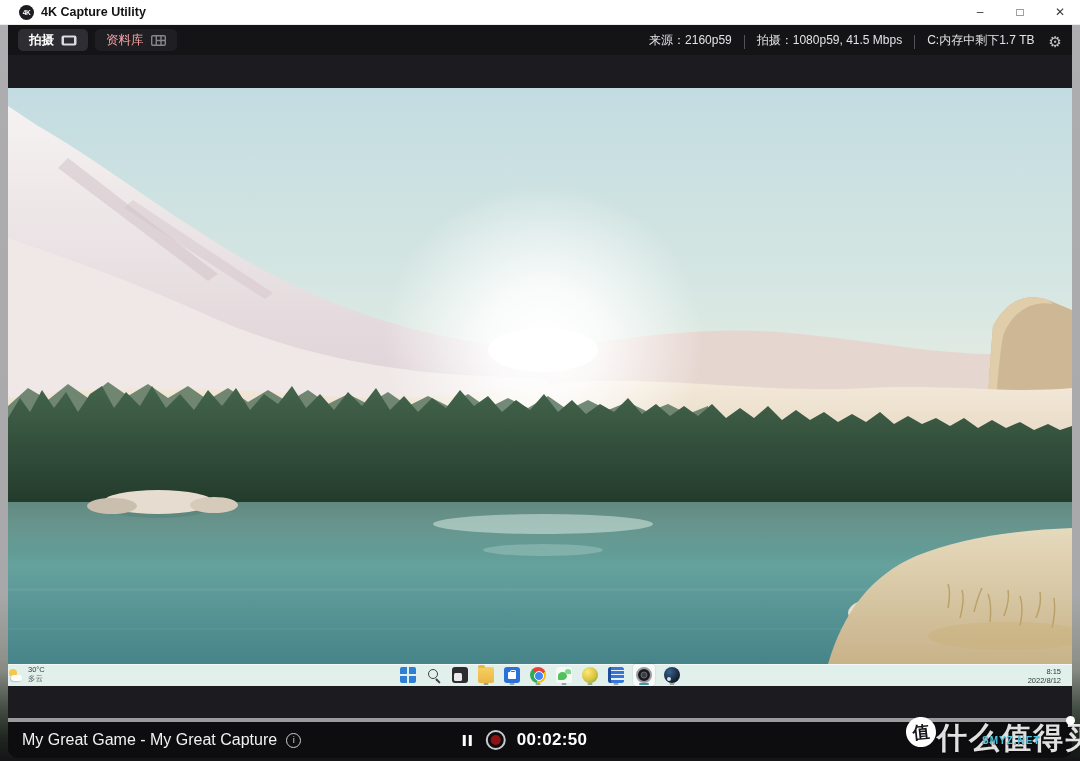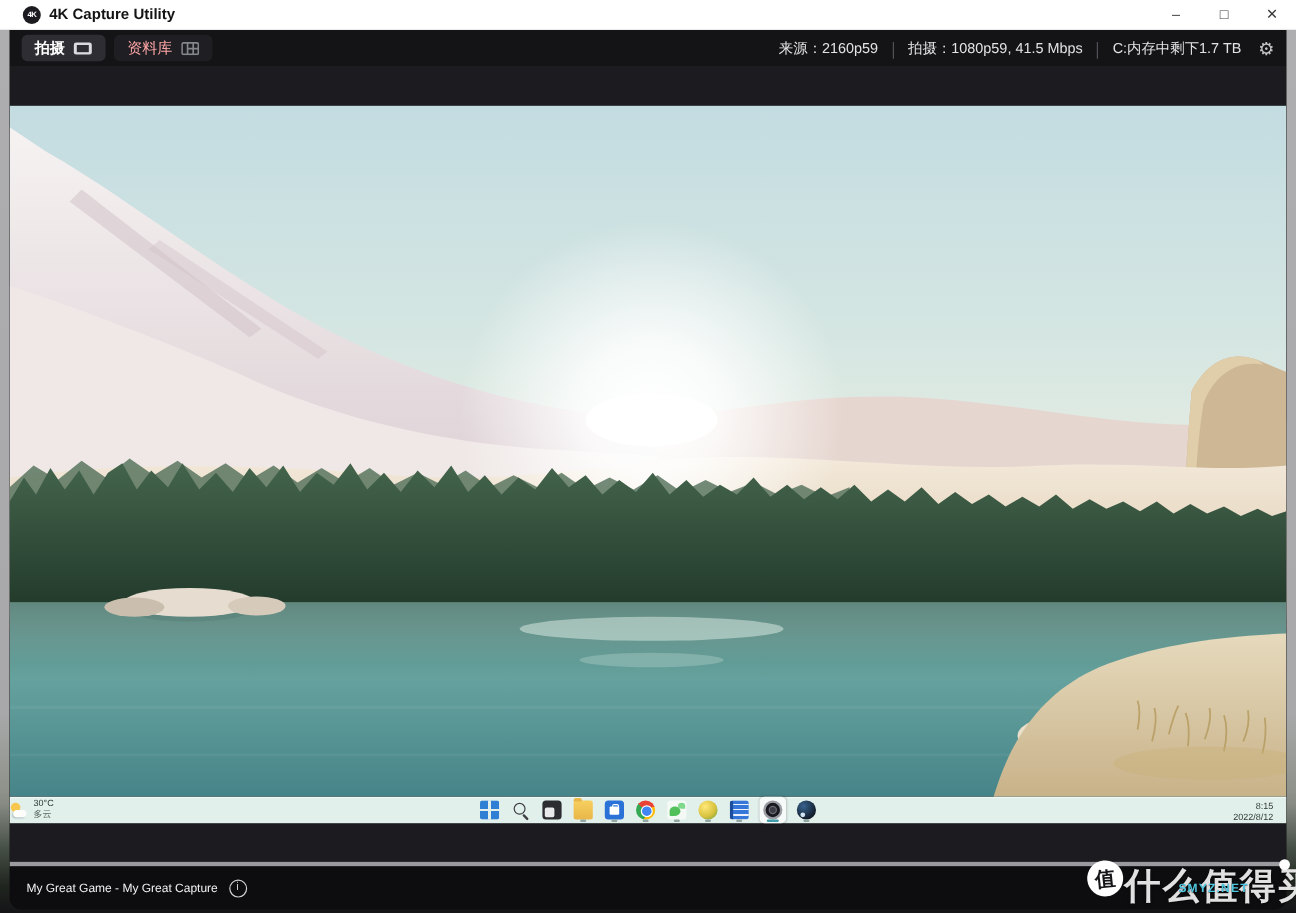--- a/index.html
+++ b/index.html
@@ -71,21 +71,21 @@
     background-image:repeating-linear-gradient(to bottom,transparent 0 3px,rgba(255,255,255,.9) 3px 4.2px)}
   .ic-capture{border-radius:50%;background:#191920;border:2px solid #9c9ca4}
   .ic-capture::after{content:"";position:absolute;left:50%;top:50%;width:5px;height:5px;transform:translate(-50%,-50%);border-radius:50%;background:#3c3c46;border:1px solid #6a6a74}
   .ic-steam{border-radius:50%;background:radial-gradient(circle at 35% 30%,#38638f,#121c2a 72%)}
   .ic-steam::after{content:"";position:absolute;left:2.5px;bottom:2.5px;width:4px;height:4px;border-radius:50%;background:#cfe3f2}
   .clock{position:absolute;right:11px;top:0;height:24px;display:flex;flex-direction:column;justify-content:center;text-align:right;font-size:7.5px;line-height:1.25;color:#2f3a36}
 
   
   .divider{height:4px;background:#9b9b9f}
   .recordbar{height:36px;background:#0d0d0f;position:relative;display:flex;align-items:center}
-  .cap-name{margin-left:14px;font-size:10px;color:#f1f1f3;white-space:nowrap}
+  .cap-name{margin-left:14px;font-size:16px;color:#f1f1f3;white-space:nowrap}
   .info-btn{margin-left:9px;width:15px;height:15px;border-radius:50%;border:1.4px solid #cfcfd3;color:#cfcfd3;font-size:9.5px;line-height:1;display:flex;align-items:center;justify-content:center;font-style:normal}
   .rec-controls{position:absolute;left:calc(50% - 17px);top:0;height:100%;transform:translateX(-50%);display:flex;align-items:center;gap:11px}
   .pause-btn{width:16px;height:16px;display:flex;gap:3px;align-items:center;justify-content:center}
   .pause-btn i{width:3px;height:11px;background:#fff;border-radius:.5px}
   .record-btn{width:20px;height:20px;border-radius:50%;border:2px solid #c9c9cc;display:flex;align-items:center;justify-content:center;background:transparent}
   .record-btn i{width:10px;height:10px;border-radius:50%;background:#8e1114}
   .timer{font-size:17px;color:#fff;font-weight:600;letter-spacing:.3px;font-family:"Liberation Sans","DejaVu Sans",sans-serif}
 
   
   .watermark{position:absolute;z-index:6;right:2px;bottom:4px;width:172px;height:48px;pointer-events:none}
@@ -296,20 +296,30 @@
         </div>
 
       </div>
     </div>
 
     <div class="divider"></div>
 
     <div class="recordbar">
       <div class="cap-name">My Great Game - My Great Capture</div>
       <div class="info-btn">i</div>
+      <div class="rec-controls">
+        <div class="pause-btn">
+            <i></i>
+            <i></i>
+          </div>
+        <div class="record-btn">
+            <i></i>
+          </div>
+        <div class="timer">00:02:50</div>
+      </div>
     </div>
 
   </div>
 
   <div class="watermark">
     <div class="wm-badge">值</div>
     <div class="wm-brand">什么值得买</div>
     <div class="wm-site">SMYZ.NET</div>
     <div class="wm-dot"></div>
   </div>

